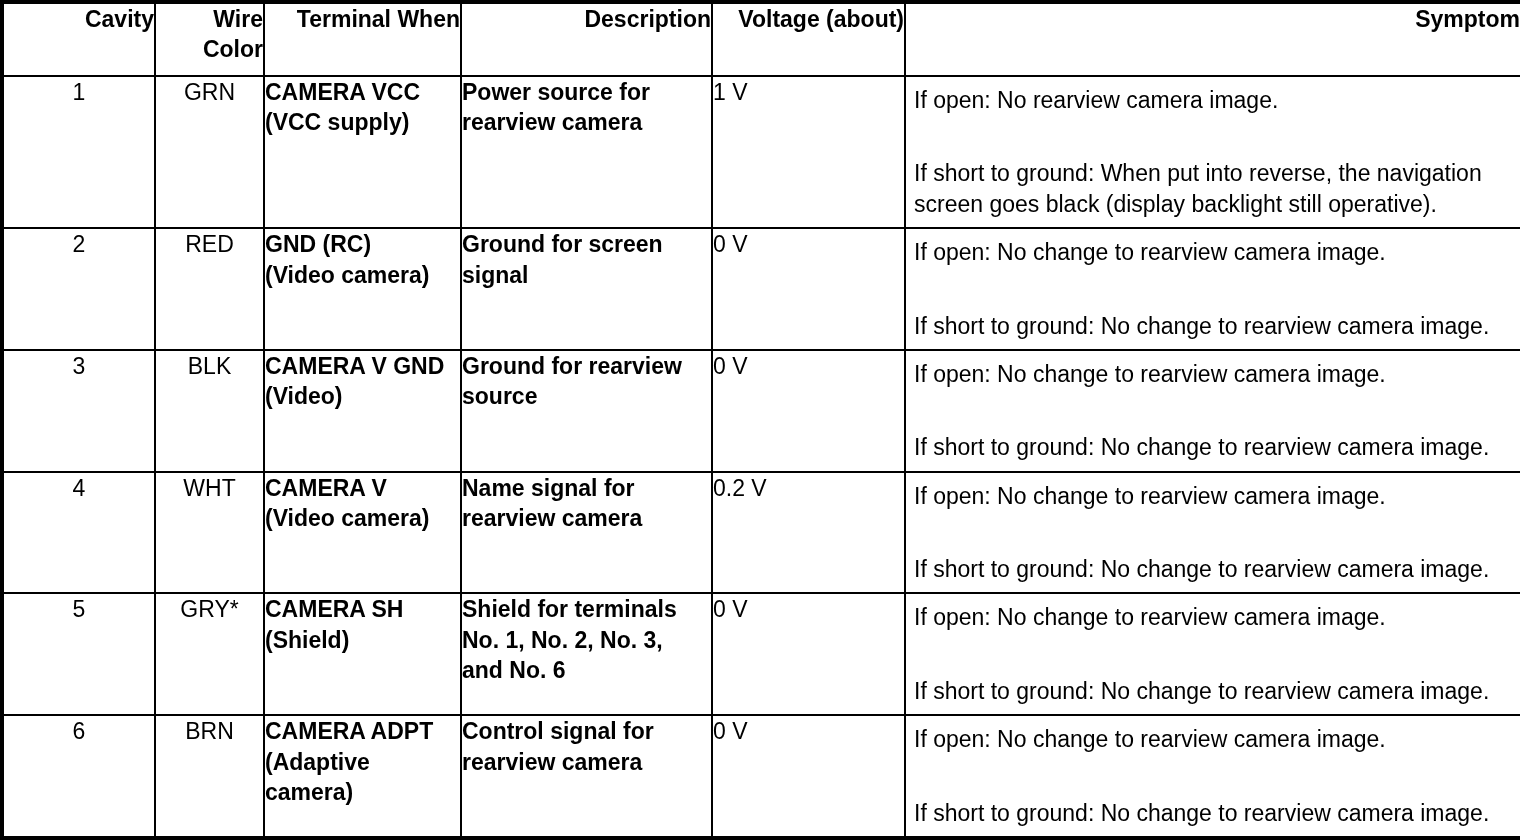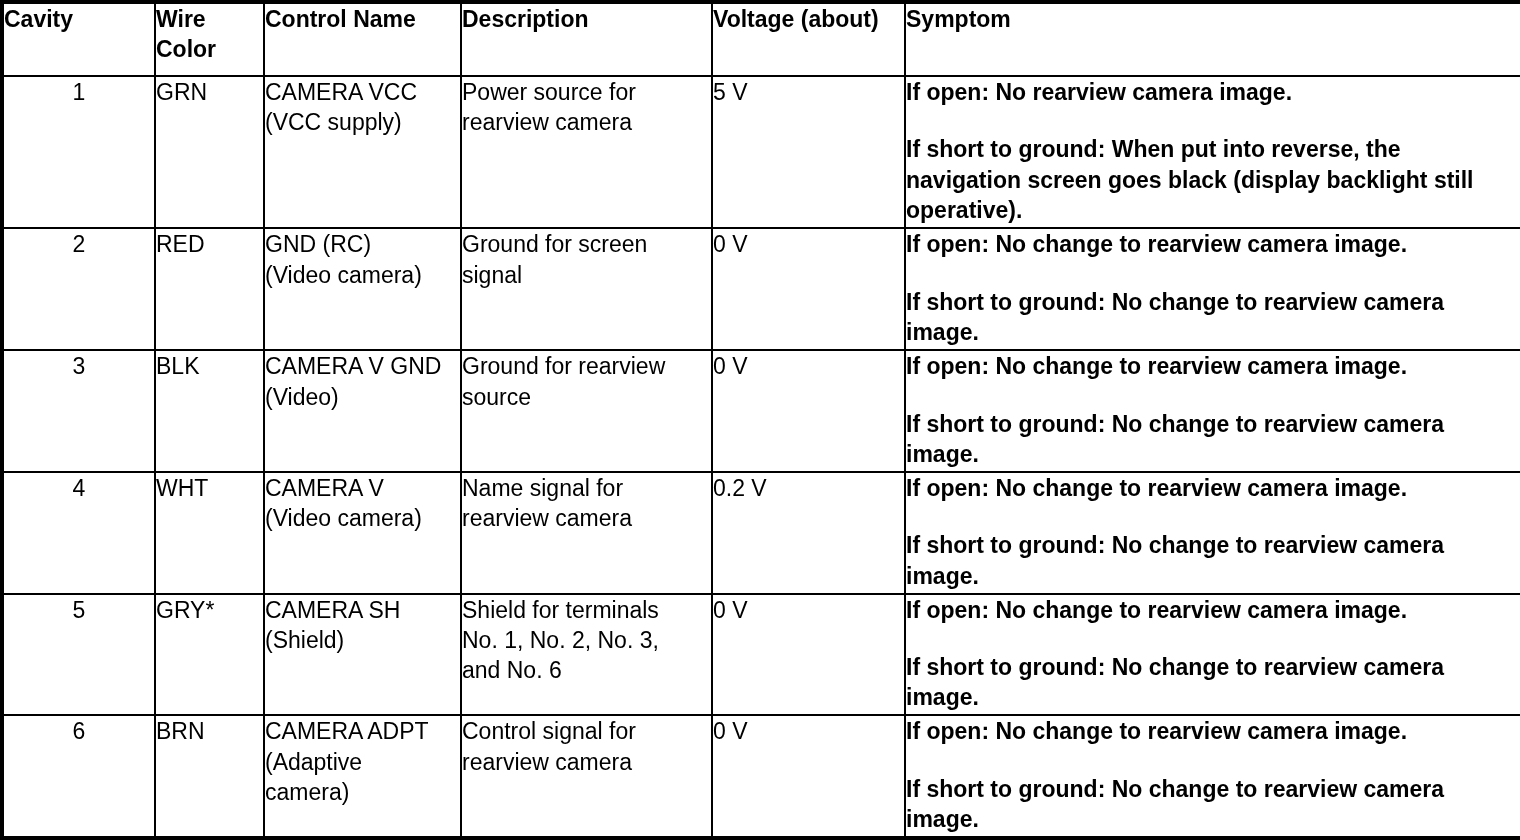--- a/index.html
+++ b/index.html
@@ -37,51 +37,52 @@
     padding: 0;
     vertical-align: top;
     font-size: 23px;
     line-height: 1.32;
   }
 
   
   thead th {
     border-bottom: 4px solid #000000;
     font-weight: bold;
-    text-align: left;
+    text-align: right;
     height: 71px;
     padding: 6px 6px 0 6px;
     vertical-align: top;
     white-space: pre-line;
   }
 
   
   td.cavity {
     text-align: center;
     padding: 8px 4px 0 4px;
   }
   td.wire {
+    text-align: center;
     padding: 8px 4px 0 4px;
     border-radius: 23px;
   }
   td.terminal,
   td.description,
   td.voltage,
   td.symptom {
     text-align: left;
     padding: 8px 4px 0 5px;
   }
   td.terminal,
   td.description {
     white-space: pre-line;
+    font-weight: bold;
   }
 
   .symptom-line {
-    margin: 0;
-    font-weight: bold;
+    margin: 8px;
   }
   .symptom-gap {
     height: 27px;
   }
 </style>
 </head>
 <body>
 
 <table id="pinout-table">
   <colgroup>
@@ -90,35 +91,35 @@
     <col class="c-terminal">
     <col class="c-description">
     <col class="c-voltage">
     <col class="c-symptom">
   </colgroup>
   <thead>
     <tr>
       <th>Cavity</th>
       <th>Wire
 Color</th>
-      <th>Control Name</th>
+      <th>Terminal When</th>
       <th>Description</th>
       <th>Voltage (about)</th>
       <th>Symptom</th>
     </tr>
   </thead>
   <tbody>
     <tr>
       <td class="cavity">1</td>
       <td class="wire">GRN</td>
       <td class="terminal">CAMERA VCC
 (VCC supply)</td>
       <td class="description">Power source for
 rearview camera</td>
-      <td class="voltage">5 V</td>
+      <td class="voltage">1 V</td>
       <td class="symptom">
         <p class="symptom-line">If open: No rearview camera image.</p>
         <div class="symptom-gap"></div>
         <p class="symptom-line">If short to ground: When put into reverse, the navigation screen goes black (display backlight still operative).</p>
       </td>
     </tr>
     <tr>
       <td class="cavity">2</td>
       <td class="wire">RED</td>
       <td class="terminal">GND (RC)

